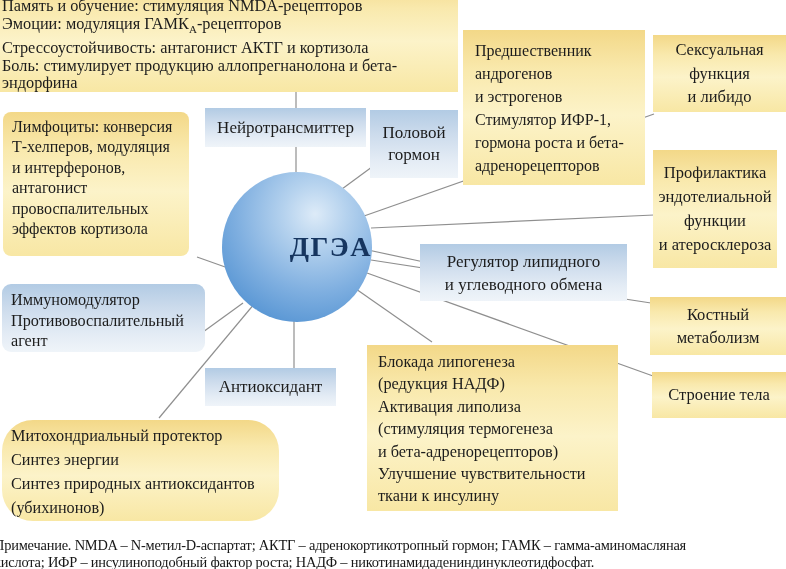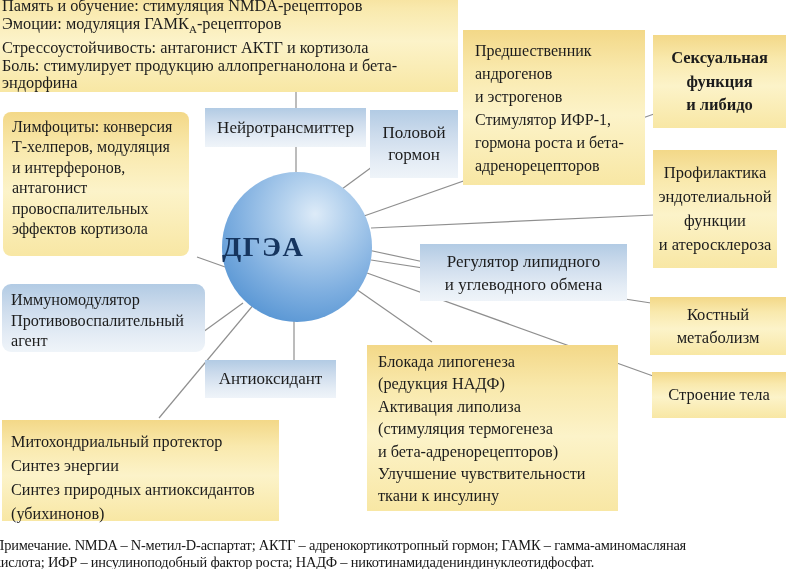--- a/index.html
+++ b/index.html
@@ -6,21 +6,21 @@
   #stage{position:relative;width:786px;height:569px;overflow:hidden;background:#fff;
          font-family:"Liberation Serif","DejaVu Serif",serif;color:#1c1c1c;}
   .box{position:absolute;z-index:2;box-sizing:border-box;}
   .yellow{background:linear-gradient(180deg,#f3d888 0%,#f9e9ad 26%,#fcf3c9 55%,#f8e7a4 100%);}
   .blue{background:linear-gradient(180deg,#b2cbe4 0%,#ccdbec 35%,#e4ecf5 75%,#eff4f9 100%);}
   .lines-left{padding:5px 0 0 9px;text-align:left;}
   .ctr{display:flex;flex-direction:column;align-items:center;justify-content:center;text-align:center;}
   svg.conn{position:absolute;left:0;top:0;z-index:1;}
   .circle{position:absolute;left:222px;top:172px;width:150px;height:150px;border-radius:50%;z-index:3;
           background:radial-gradient(circle at 62% 28%,#ddebf8 0%,#b5d2ee 22%,#7fafe0 55%,#5292d2 85%,#4587c8 100%);
-          display:flex;align-items:center;justify-content:flex-start;}
+          display:flex;align-items:center;justify-content:flex-end;}
   .circle span{font-weight:bold;font-size:28px;letter-spacing:1.5px;color:#16355f;}
   .note{position:absolute;left:-6px;top:537px;width:812px;z-index:2;
         font-size:14.4px;line-height:16.6px;letter-spacing:-0.2px;color:#161616;}
   sub{font-size:11px;}
 </style>
 </head>
 <body>
 
 <div id="stage">
 
@@ -75,21 +75,21 @@
 
   <div class="box yellow lines-left" style="left:463px;top:30px;width:182px;height:155px;padding:9px 0 2px 12px;font-size:16px;line-height:23px;">
       <div>Предшественник</div>
       <div>андрогенов</div>
       <div>и эстрогенов</div>
       <div>Стимулятор ИФР-1,</div>
       <div>гормона роста и бета-</div>
       <div>адренорецепторов</div>
     </div>
 
-  <div class="box yellow ctr" style="left:653px;top:35px;width:133px;height:93px;font-size:16.5px;line-height:23.5px;font-weight:bold;">
+  <div class="box yellow ctr" style="left:653px;top:35px;width:133px;height:77px;font-size:16.5px;line-height:23.5px;">
       <div>Сексуальная</div>
       <div>функция</div>
       <div>и либидо</div>
     </div>
 
   <div class="box yellow ctr" style="left:653px;top:150px;width:124px;height:118px;font-size:16.5px;line-height:24px;">
       <div>Профилактика</div>
       <div>эндотелиальной</div>
       <div>функции</div>
       <div>и атеросклероза</div>
@@ -112,25 +112,25 @@
   <div class="box yellow lines-left" style="left:367px;top:345px;width:251px;height:166px;padding:6px 0 0 11px;font-size:16.3px;line-height:22.4px;">
       <div>Блокада липогенеза</div>
       <div>(редукция НАДФ)</div>
       <div>Активация липолиза</div>
       <div>(стимуляция термогенеза</div>
       <div>и бета-адренорецепторов)</div>
       <div>Улучшение чувствительности</div>
       <div>ткани к инсулину</div>
     </div>
 
-  <div class="box blue ctr" style="left:205px;top:360px;width:131px;height:38px;font-size:17px;">
+  <div class="box blue ctr" style="left:205px;top:368px;width:131px;height:38px;font-size:17px;">
     <div>Антиоксидант</div>
   </div>
 
-  <div class="box yellow lines-left" style="left:2px;top:420px;width:277px;height:101px;padding-top:10px;font-size:16.2px;line-height:24px;">
+  <div class="box yellow lines-left" style="left:2px;top:420px;width:277px;height:101px;padding-top:4px;font-size:16.2px;line-height:24px;border-radius:31px;">
       <div>Митохондриальный протектор</div>
       <div>Синтез энергии</div>
       <div>Синтез природных антиоксидантов</div>
       <div>(убихинонов)</div>
     </div>
 
   <div class="circle">
     <span>ДГЭА</span>
   </div>
 

